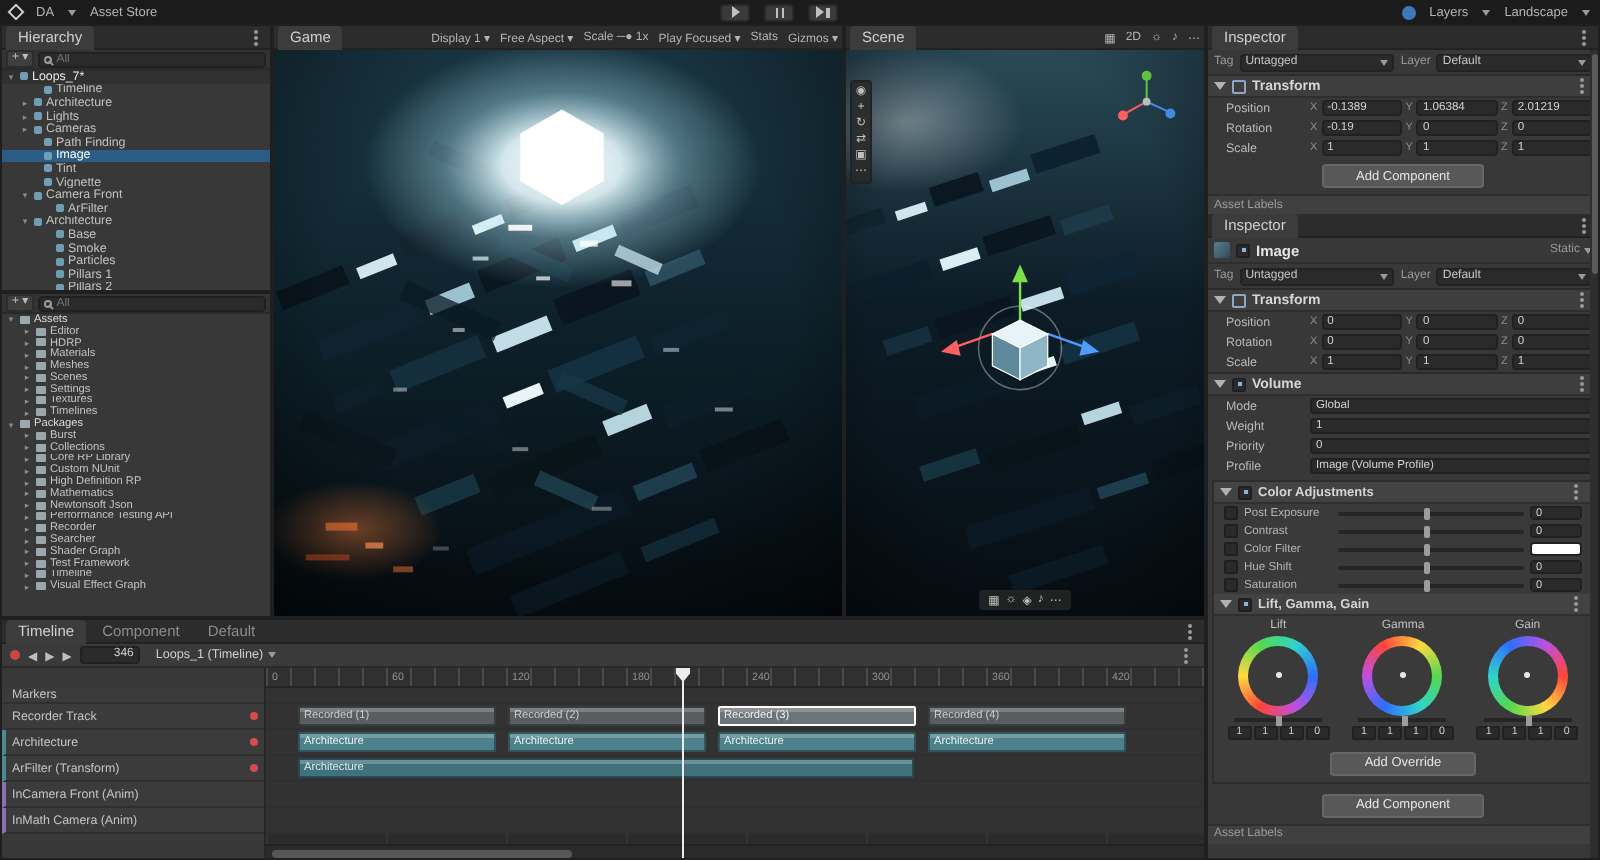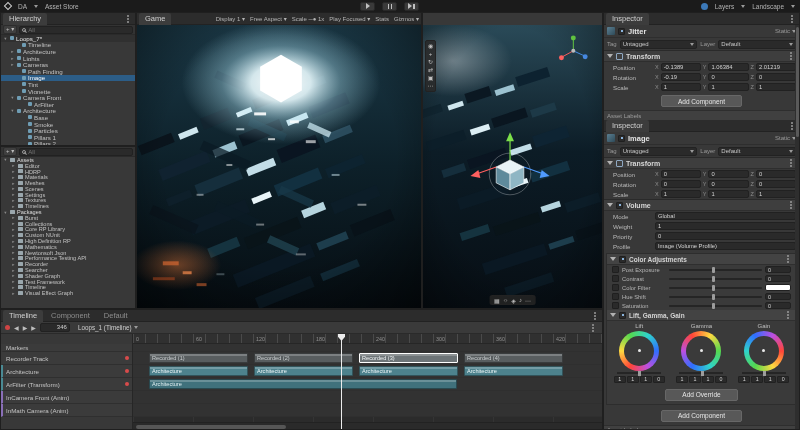--- a/index.html
+++ b/index.html
@@ -484,20 +484,31 @@
           <rect x="46" y="248" width="9" height="3" fill="#f08a4e"></rect>
           <rect x="16" y="254" width="22" height="3" fill="#b34f26" opacity="0.85"></rect>
           <rect x="60" y="260" width="10" height="3" fill="#d96a35" opacity="0.7"></rect>
       </g>
       <rect width="286" height="285" fill="url(#g-vig)"></rect>
     </svg>
   </div>
 </div>
 
 <div class="panel" id="scene">
+  <div class="tabbar">
+    <span class="tab">Scene</span>
+    <span class="gv-controls">
+
+    <span class="gvc">▦</span>
+        <span class="gvc">2D</span>
+        <span class="gvc">☼</span>
+        <span class="gvc">♪</span>
+        <span class="gvc">⋯</span>
+      </span>
+  </div>
   <div class="view-body">
     <svg viewBox="0 0 181 285" preserveAspectRatio="none">
       <defs>
         <linearGradient id="s-bg" x1="0" x2="0" y1="0" y2="1">
           <stop offset="0" stop-color="#2a4a58"></stop>
             <stop offset="0.45" stop-color="#0c1c26"></stop>
             <stop offset="1" stop-color="#070e14"></stop>
         </linearGradient>
         <radialGradient id="s-glw">
             <stop offset="0" stop-color="#ffffff" stop-opacity="0.35"></stop>
@@ -578,29 +589,20 @@
       </div>
   </div>
 </div>
 
 <div class="panel" id="inspector">
   <div class="tabbar">
     <span class="tab">Inspector</span>
     <span class="kebab"></span>
   </div>
 
-  <div class="objhdr">
-    <span class="objicon"></span>
-    <span class="chk on"></span>
-    <span class="objname">Jitter</span>
-    <span class="static">
-        <span>Static</span>
-        <i class="caret"></i>
-      </span>
-  </div>
   <div class="tagrow">
     <span>Tag</span>
     <span class="dd">
         <span>Untagged</span>
         <i class="caret"></i>
       </span>
     <span>Layer</span>
     <span class="dd">
         <span>Default</span>
         <i class="caret"></i>

